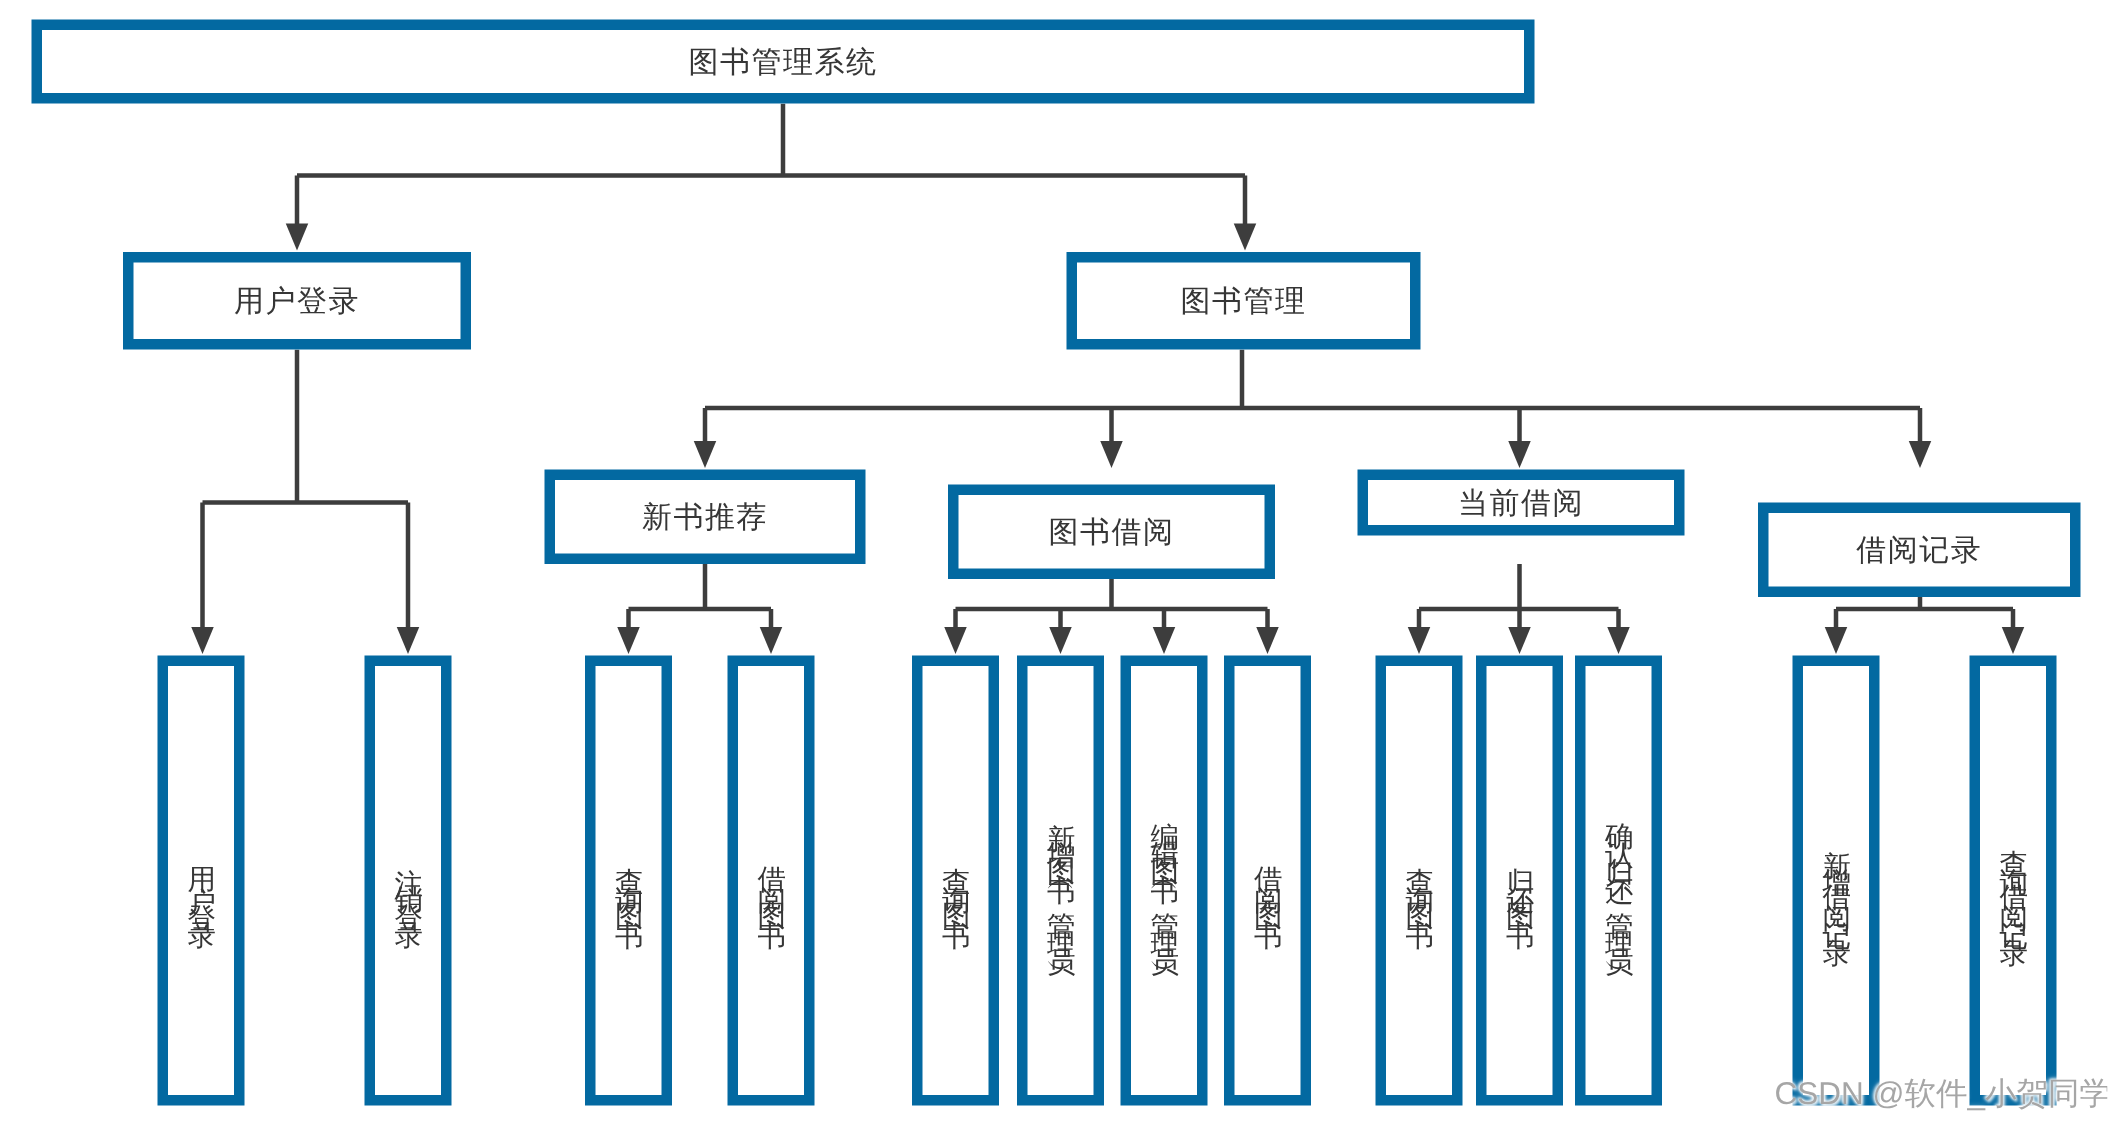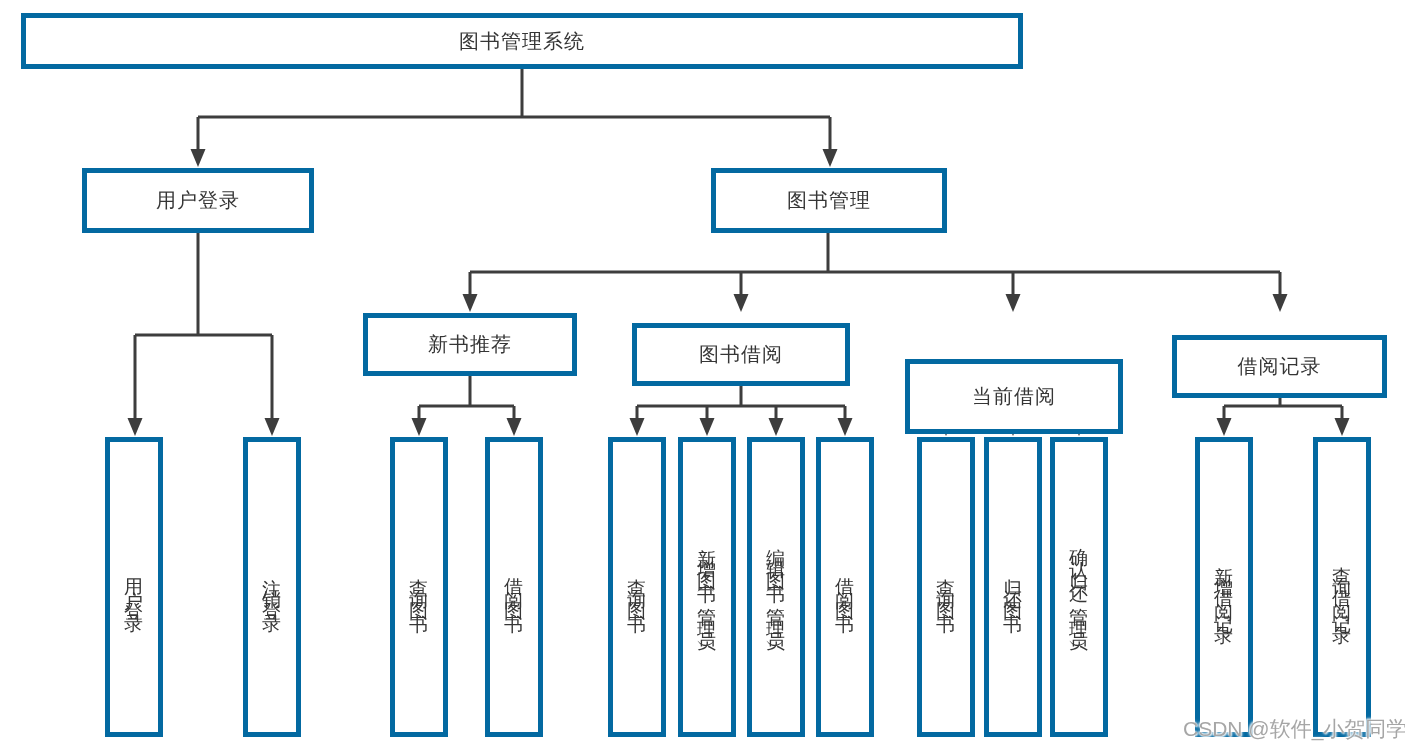--- a/index.html
+++ b/index.html
@@ -19,21 +19,21 @@
     position: absolute;
     left: 0;
     top: 0;
     width: 1405px;
     height: 747px;
     pointer-events: none;
   }
   .node {
     position: absolute;
     box-sizing: border-box;
-    border: 5px solid #0369a1;
+    border: 7px solid #0369a1;
     background: #ffffff;
     display: flex;
     align-items: center;
     justify-content: center;
     color: #363636;
   }
   .hlabel {
     font-size: 20px;
     letter-spacing: 1px;
     white-space: nowrap;
@@ -116,21 +116,21 @@
   <div class="node" style="left:711px; top:168px; width:236px; height:65px;">
     <span class="hlabel">图书管理</span>
   </div>
 
   <div class="node" style="left:363px; top:313px; width:214px; height:63px;">
     <span class="hlabel">新书推荐</span>
   </div>
   <div class="node" style="left:632px; top:323px; width:218px; height:63px;">
     <span class="hlabel">图书借阅</span>
   </div>
-  <div class="node" style="left:905px; top:313px; width:218px; height:75px;margin-top:46px;">
+  <div class="node" style="left:905px; top:313px; width:218px; height:44px;">
     <span class="hlabel">当前借阅</span>
   </div>
   <div class="node" style="left:1172px; top:313px; width:215px; height:63px;margin-top:22px;">
     <span class="hlabel">借阅记录</span>
   </div>
 
   <div class="node leaf" style="left:105px; top:437px; width:58px; height:300px;">
     <span class="vlabel">用户登录</span>
   </div>
   <div class="node leaf" style="left:243px; top:437px; width:58px; height:300px;">

